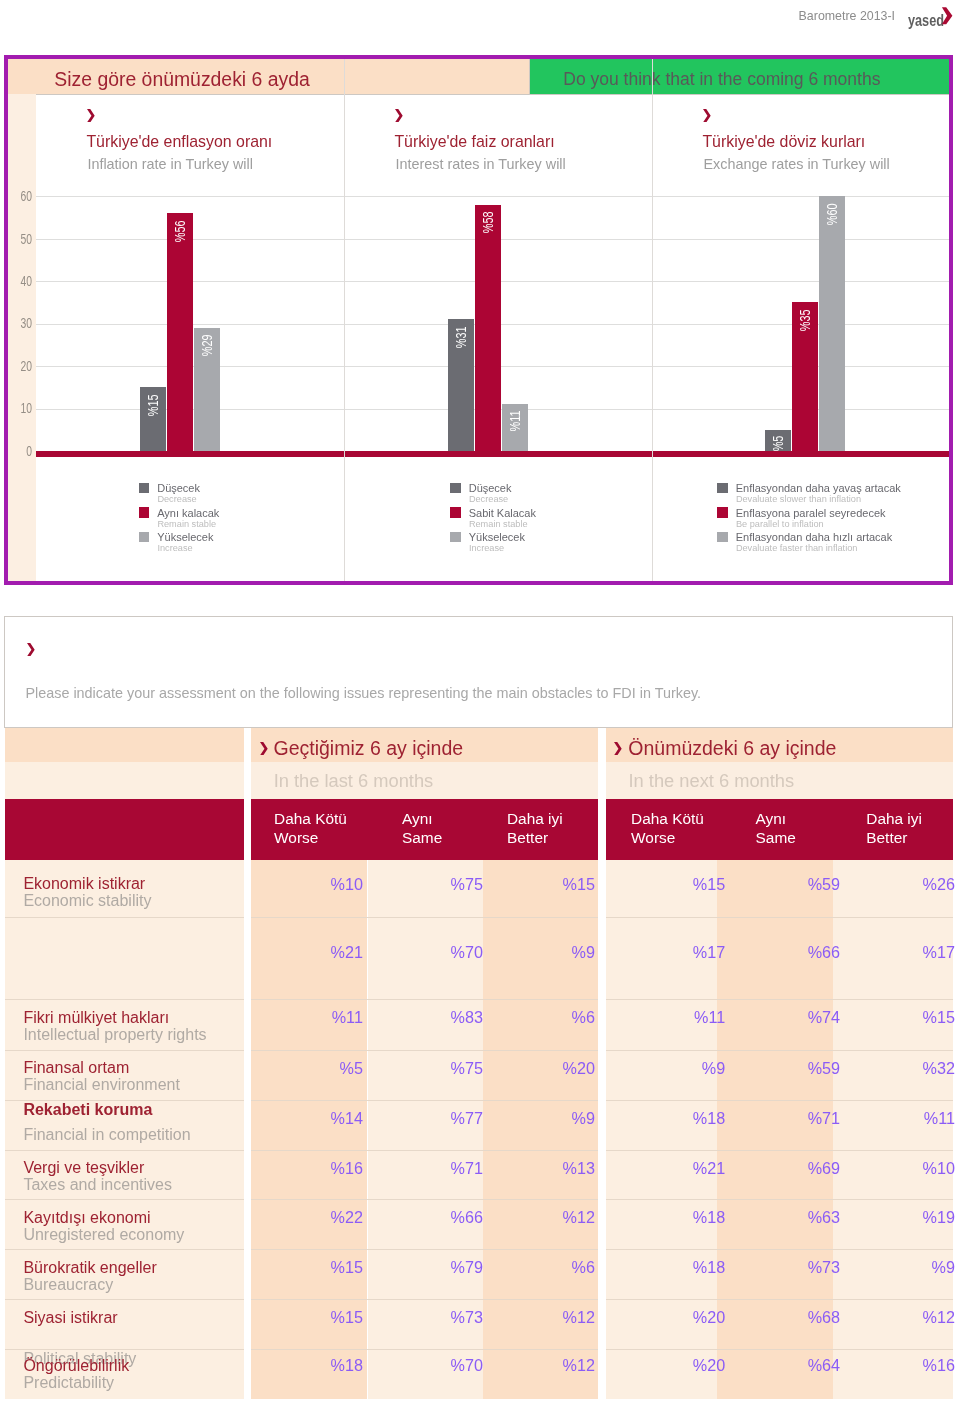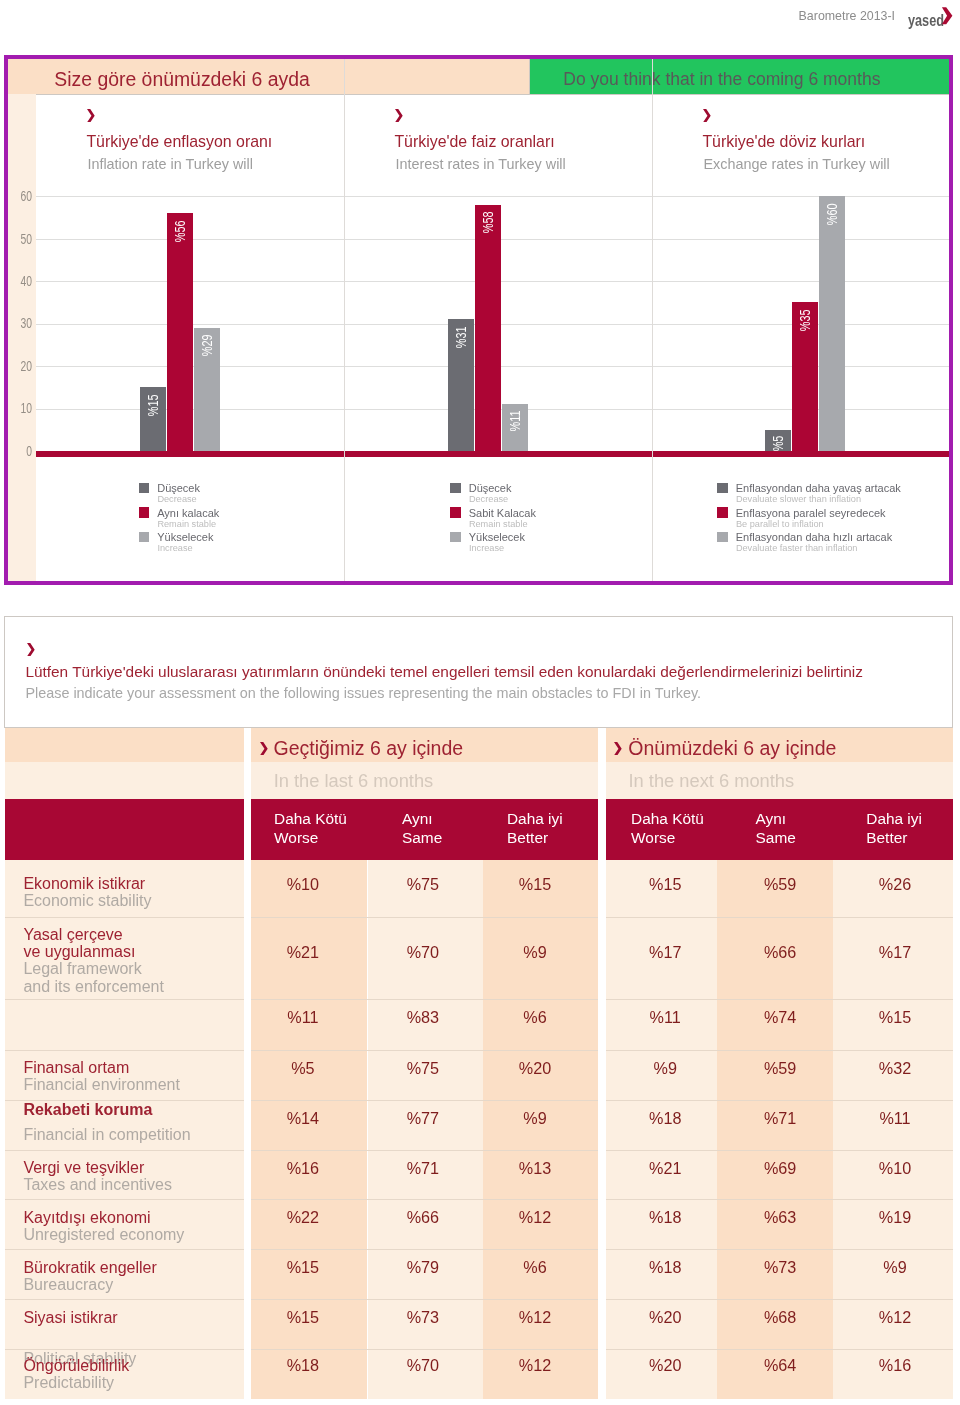--- a/index.html
+++ b/index.html
@@ -62,21 +62,21 @@
 
   .redbar{position:absolute;background:#a80734;}
   .subh{position:absolute;color:#fff;}
   .subh .a{position:absolute;left:0;top:0;font-size:15.4px;white-space:nowrap;line-height:20px;}
   .subh .b{position:absolute;left:0;top:19.7px;font-size:15.4px;white-space:nowrap;line-height:20px;}
 
   .rowlab{position:absolute;box-sizing:border-box;}
   .rowlab .l1{position:absolute;left:18.9px;font-size:16px;color:#9e2232;white-space:pre;line-height:17.3px;}
   .rowlab .l2{position:absolute;left:18.9px;font-size:16px;color:#b0aaa4;white-space:pre;line-height:17.3px;}
   .rowsep{position:absolute;height:1px;background:#e6d8c9;}
-  .val{position:absolute;font-size:16.2px;color:#7f1d1d;text-align:center;line-height:18.6px;}
+  .val{position:absolute;font-size:16.2px;color:#8b5cf6;text-align:right;line-height:18.6px;}
 </style>
 </head>
 <body>
 
 <div class="page">
 <div class="topbar">
   <div class="barometre">Barometre 2013-I</div>
   <div class="logo"><svg viewBox="0 0 46 26" width="46" height="26">
   <text x="0" y="19.4" font-family="Liberation Sans, sans-serif" font-size="16.6" font-weight="bold" fill="#5f5f5f" transform="scale(0.766,1)" textLength="47">yased</text>
   <path d="M33.9 0.2 L38.2 0.2 L44.4 8.75 L38.2 17.3 L33.9 17.3 L39.1 8.75 Z" fill="#aa0a33"></path>
@@ -197,21 +197,20 @@
       <div class="lgsw" style="background:#a7a9ad;"></div>
       <div class="lgt1">Enflasyondan daha hızlı artacak</div>
       <div class="lgt2">Devaluate faster than inflation</div>
     </div>
   </div>
 </div>
 <div class="q">
   <div class="qchev"><svg class="chevsvg" width="8" height="13.4" viewBox="0 0 8 13.4">
           <path d="M0 0 L3.25 0 L7.7 6.7 L3.25 13.4 L0 13.4 L4.45 6.7 Z" fill="#9e0b30"></path>
         </svg></div>
-  <div class="qtr">Lütfen Türkiye'deki uluslararası yatırımların önündeki temel engelleri temsil eden konulardaki değerlendirmelerinizi belirtiniz</div>
   <div class="qen">Please indicate your assessment on the following issues representing the main obstacles to FDI in Turkey.</div>
 </div>
 <div class="tbl">
   <div class="grphdr" style="left:250.8px;top:728.2px;width:347.5px;height:70.6px;">
     <div class="g1"></div>
     <div class="g2"></div>
     <div class="gchev"><svg class="chevsvg" width="8" height="13.4" viewBox="0 0 8 13.4">
             <path d="M0 0 L3.25 0 L7.7 6.7 L3.25 13.4 L0 13.4 L4.45 6.7 Z" fill="#9e0b30"></path>
           </svg></div>
     <div class="gtr">Geçtiğimiz 6 ay içinde</div>
@@ -265,35 +264,33 @@
   <div class="rowlab" style="left:4.5px;top:859.7px;width:239.5px;height:57.1px;">
     <div class="l1" style="top:15.5px;">Ekonomik istikrar</div>
     <div class="l2" style="top:32.8px;">Economic stability</div>
   </div>
   <div class="val" style="left:242.9px;top:874.6px;width:120px;">%10</div>
   <div class="val" style="left:362.9px;top:874.6px;width:120px;">%75</div>
   <div class="val" style="left:475.0px;top:874.6px;width:120px;">%15</div>
   <div class="val" style="left:605.2px;top:874.6px;width:120px;">%15</div>
   <div class="val" style="left:720.1px;top:874.6px;width:120px;">%59</div>
   <div class="val" style="left:835.0px;top:874.6px;width:120px;">%26</div>
-  <div class="rowlab" style="left:4.5px;top:916.8px;width:239.5px;height:82.3px;">
-    <div class="l1" style="top:9.1px;">Yasal çerçeve
-ve uygulanması</div>
-    <div class="l2" style="top:43.7px;">Legal framework
-and its enforcement</div>
-  </div>
   <div class="val" style="left:242.9px;top:942.5px;width:120px;">%21</div>
   <div class="val" style="left:362.9px;top:942.5px;width:120px;">%70</div>
   <div class="val" style="left:475.0px;top:942.5px;width:120px;">%9</div>
   <div class="val" style="left:605.2px;top:942.5px;width:120px;">%17</div>
   <div class="val" style="left:720.1px;top:942.5px;width:120px;">%66</div>
   <div class="val" style="left:835.0px;top:942.5px;width:120px;">%17</div>
   <div class="rowsep" style="left:4.5px;top:916.8px;width:239.5px;"></div>
   <div class="rowsep" style="left:250.8px;top:916.8px;width:347.5px;"></div>
   <div class="rowsep" style="left:605.6px;top:916.8px;width:347.3px;"></div>
+  <div class="rowlab" style="left:4.5px;top:999.1px;width:239.5px;height:50.5px;">
+    <div class="l1" style="top:9.8px;">Fikri mülkiyet hakları</div>
+    <div class="l2" style="top:27.1px;">Intellectual property rights</div>
+  </div>
   <div class="val" style="left:242.9px;top:1008.3px;width:120px;">%11</div>
   <div class="val" style="left:362.9px;top:1008.3px;width:120px;">%83</div>
   <div class="val" style="left:475.0px;top:1008.3px;width:120px;">%6</div>
   <div class="val" style="left:605.2px;top:1008.3px;width:120px;">%11</div>
   <div class="val" style="left:720.1px;top:1008.3px;width:120px;">%74</div>
   <div class="val" style="left:835.0px;top:1008.3px;width:120px;">%15</div>
   <div class="rowsep" style="left:4.5px;top:999.1px;width:239.5px;"></div>
   <div class="rowsep" style="left:250.8px;top:999.1px;width:347.5px;"></div>
   <div class="rowsep" style="left:605.6px;top:999.1px;width:347.3px;"></div>
   <div class="rowlab" style="left:4.5px;top:1049.6px;width:239.5px;height:50.0px;">

